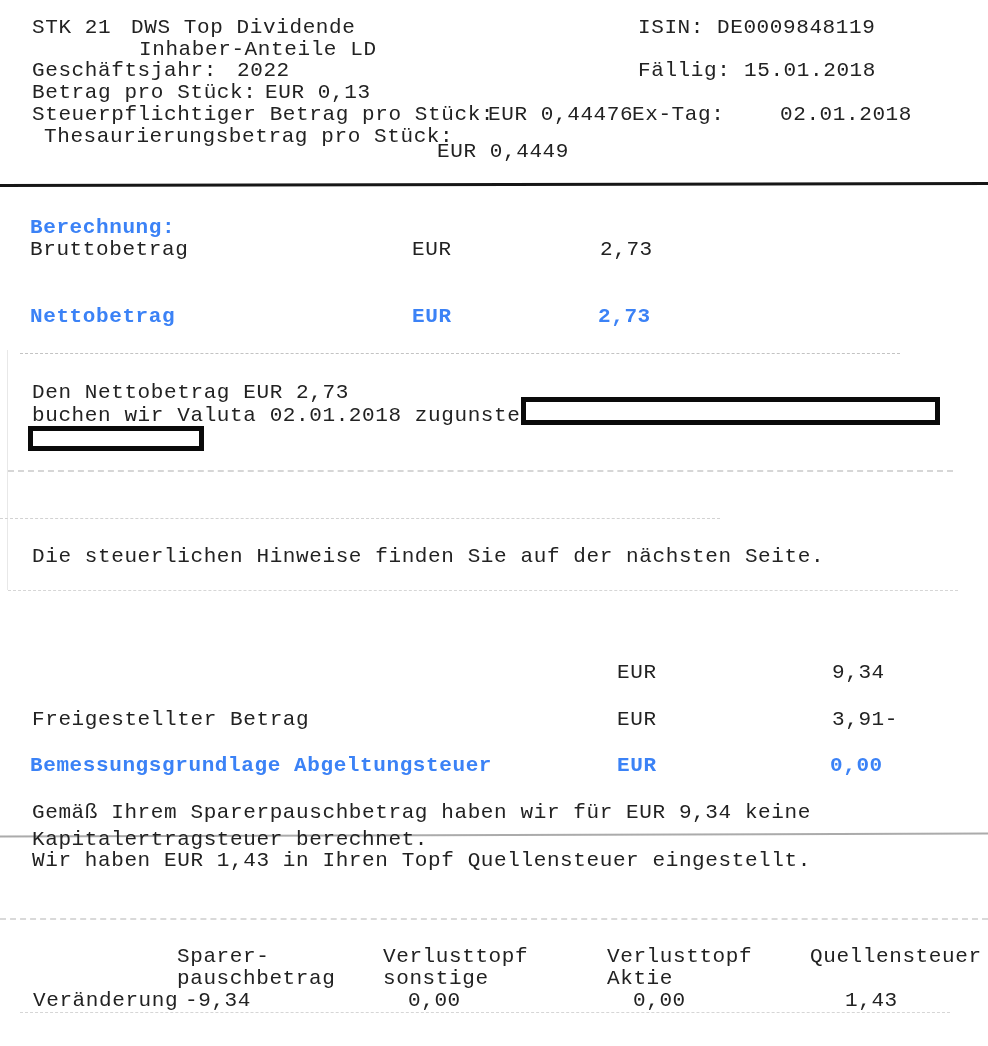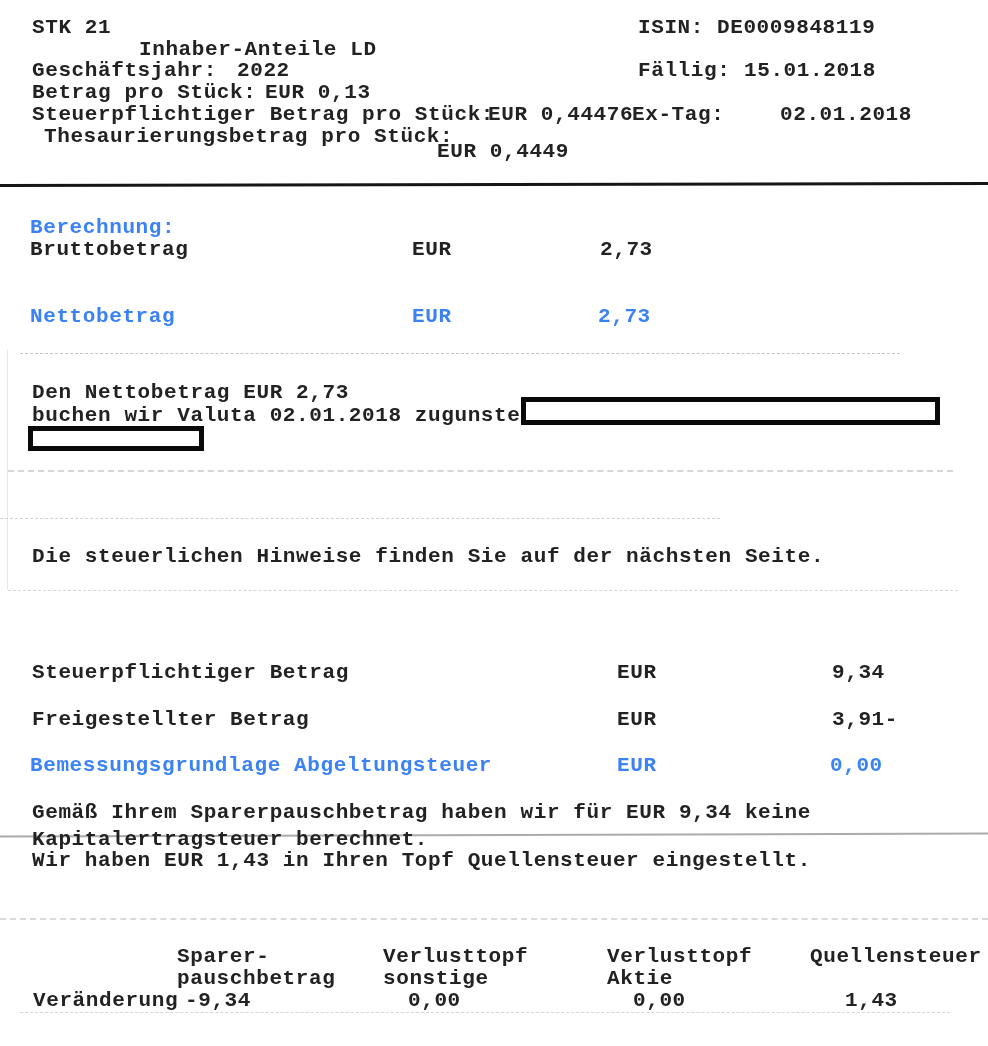--- a/index.html
+++ b/index.html
@@ -6,39 +6,40 @@
   .page{
     position:relative;
     width:988px;height:1046px;
     background:#ffffff;
     overflow:hidden;
     font-family:"Liberation Mono","DejaVu Sans Mono",monospace;
     font-size:21px;
     letter-spacing:0.6px;
     color:#222222;
   }
-  .line{position:absolute;white-space:pre;line-height:1.1;font-weight:bold;}
+  .line{position:absolute;white-space:pre;line-height:1.1;}
   .bold{font-weight:700;color:#3b82f6;}
   .rule{position:absolute;background:#161616;}
   .artifact{position:absolute;border-top:1px dashed #b5b5b5;height:0;opacity:.8;}
   .scanline{position:absolute;background:#8f8f8f;height:2px;opacity:.75;}
   .vline{position:absolute;width:1px;background:#d9d9d9;opacity:.6;}
   .redaction{
     position:absolute;
     box-sizing:border-box;
     background:#ffffff;
     border:5px solid #0a0a0a;
   }
 </style>
 </head>
 <body>
 
 <div class="page">
 
   <span class="line" style="left:32px;top:16px">STK 21</span>
+  <span class="line" style="left:131px;top:16px">DWS Top Dividende</span>
   <span class="line" style="left:638px;top:16px">ISIN:</span>
   <span class="line" style="left:717px;top:16px">DE0009848119</span>
 
   <span class="line" style="left:139px;top:38px">Inhaber-Anteile LD</span>
 
   <span class="line" style="left:32px;top:59px">Geschäftsjahr:</span>
   <span class="line" style="left:237px;top:59px">2022</span>
   <span class="line" style="left:638px;top:59px">Fällig:</span>
   <span class="line" style="left:744px;top:59px">15.01.2018</span>
 
@@ -76,21 +77,20 @@
   <div class="artifact" style="left:0px;top:518px;width:720px;opacity:.6"></div>
   <div class="artifact" style="left:8px;top:590px;width:950px;opacity:.55"></div>
   <div class="artifact" style="left:0px;top:918px;width:988px;border-top-width:2px;opacity:.5"></div>
   <div class="artifact" style="left:20px;top:1012px;width:930px;opacity:.55"></div>
   <div class="vline" style="left:7px;top:350px;height:240px"></div>
   <div class="scanline" style="left:0;top:834px;width:988px;transform:rotate(-0.18deg)"></div>
 
   <span class="line" style="left:32px;top:545px">Die steuerlichen Hinweise finden Sie auf der nächsten Seite.</span>
 
 
-  <span class="line" style="left:32px;top:661px">Steuerpflichtiger Betrag</span>
   <span class="line" style="left:617px;top:661px">EUR</span>
   <span class="line" style="left:832px;top:661px">9,34</span>
 
   <span class="line" style="left:32px;top:708px">Freigestellter Betrag</span>
   <span class="line" style="left:617px;top:708px">EUR</span>
   <span class="line" style="left:832px;top:708px">3,91-</span>
 
   <span class="line bold" style="left:30px;top:754px">Bemessungsgrundlage Abgeltungsteuer</span>
   <span class="line bold" style="left:617px;top:754px">EUR</span>
   <span class="line bold" style="left:830px;top:754px">0,00</span>

